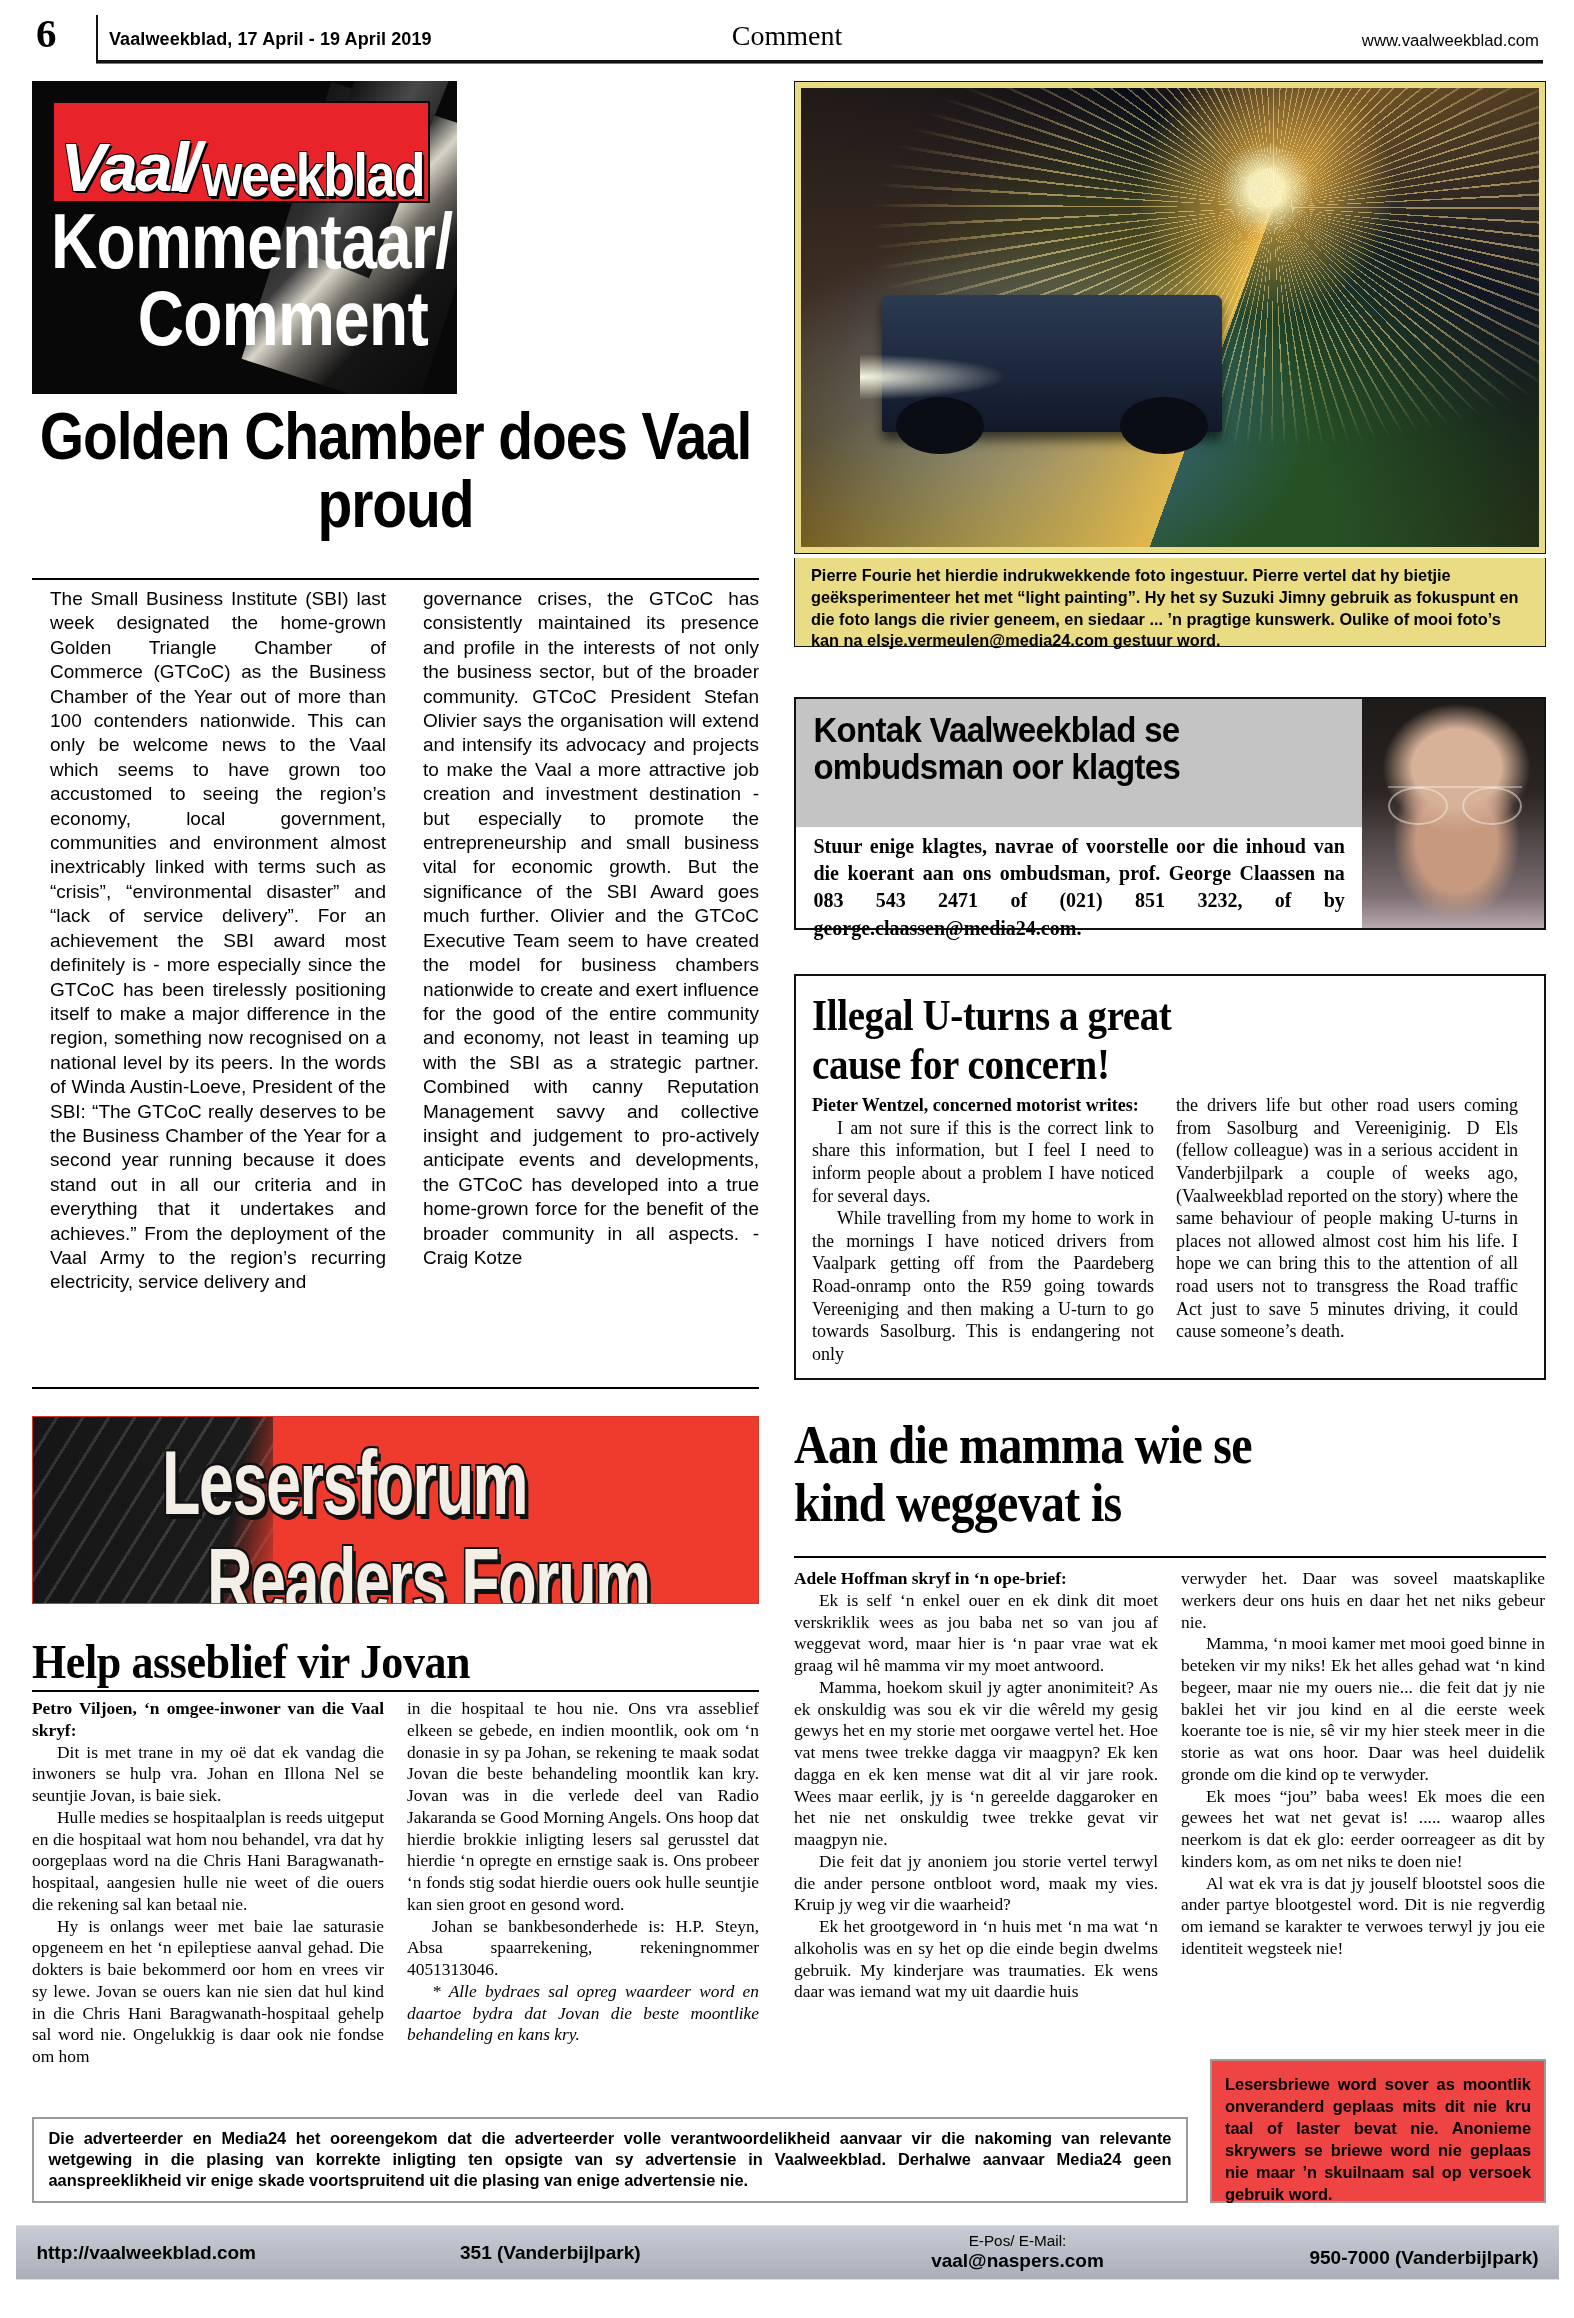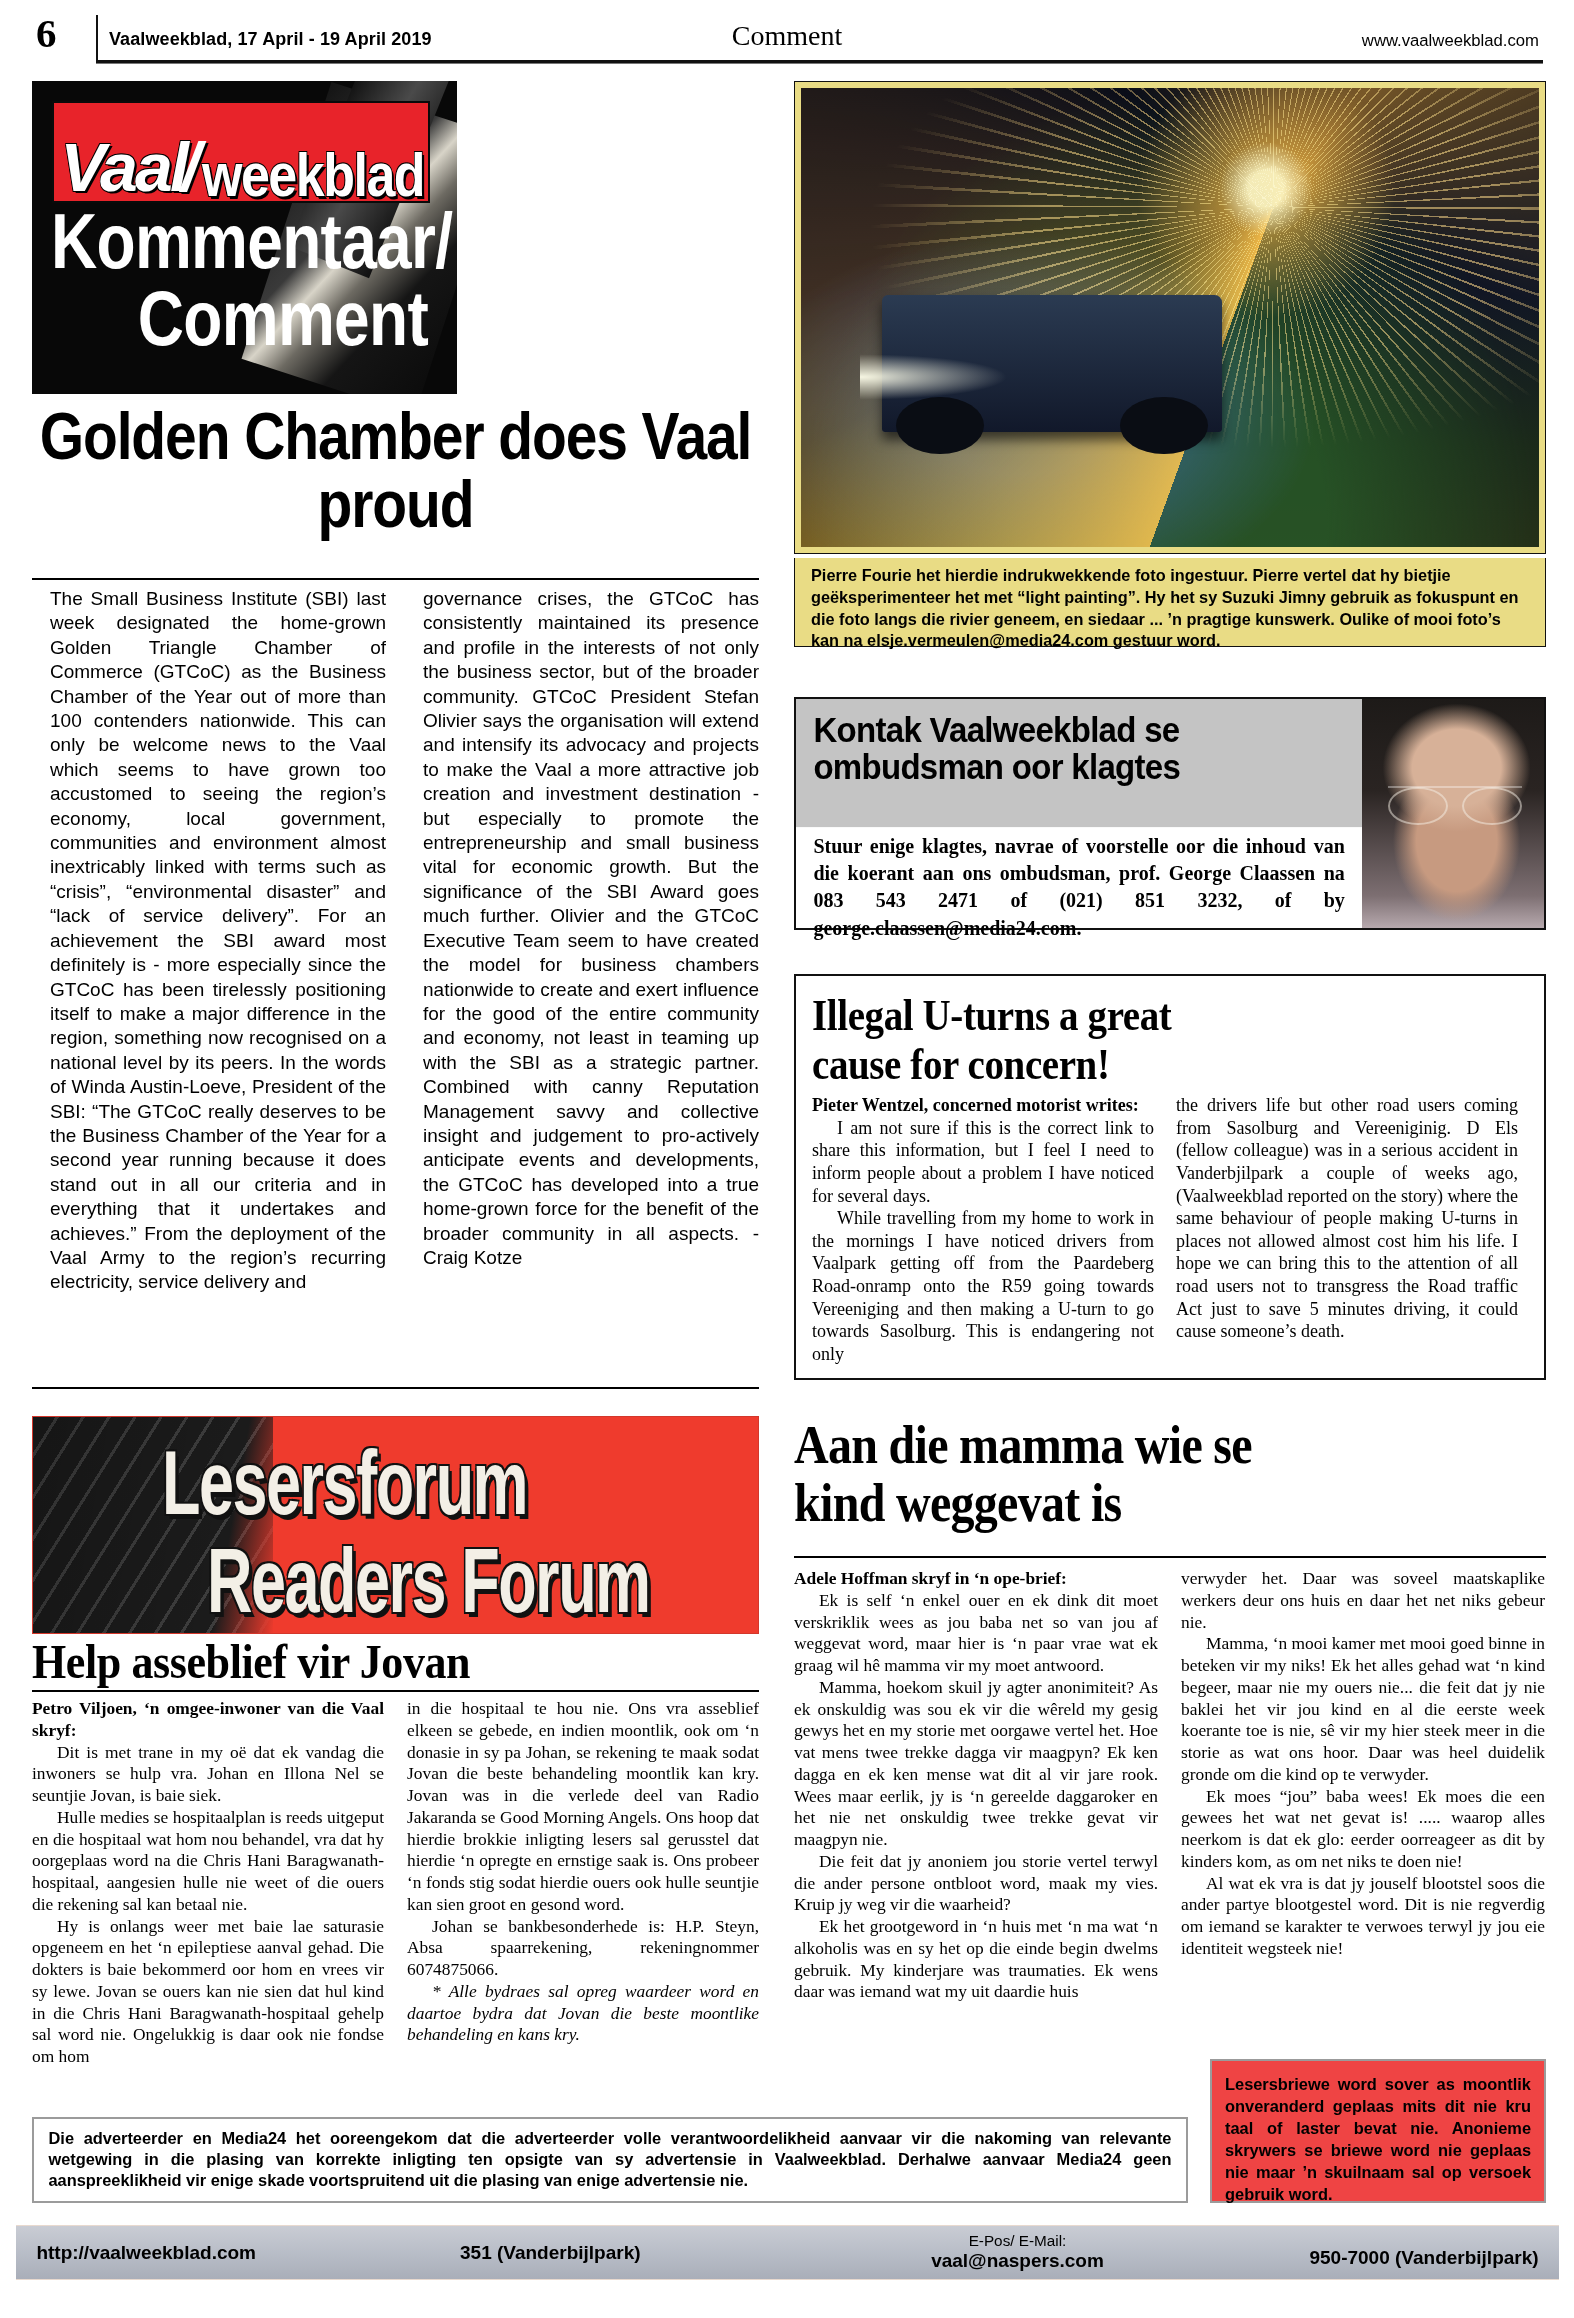--- a/index.html
+++ b/index.html
@@ -192,21 +192,21 @@
     width:342px;
     font-family:"Liberation Serif", serif;
     font-size:18px; line-height:1.255; text-align:justify;
     overflow:hidden;
   }
   .lede { font-weight:700; }
   .indent { text-indent:25px; }
 
   
   #forum-logo {
-    position:absolute; left:32px; top:1416px; width:727px; height:218px;
+    position:absolute; left:32px; top:1416px; width:727px; height:188px;
     background:#ef3b2d; overflow:hidden; border:0.7px solid #d3372b;
   }
   #forum-logo .keys {
     position:absolute; left:0; top:0; width:240px; height:218px;
     background:
       repeating-linear-gradient(122deg, #1b1b1b 0 19px, #3d3d3d 19px 22px),
       repeating-linear-gradient(32deg, rgba(0,0,0,.55) 0 22px, rgba(255,255,255,.08) 22px 25px),
       #222;
   }
   #forum-logo .keys:after{
@@ -371,21 +371,21 @@
 <div id="jovan-rule"></div>
 <div id="jovan-cols">
   <div class="col">
     <div class="lede">Petro Viljoen, ‘n omgee-inwoner van die Vaal skryf:</div>
     <div class="indent">Dit is met trane in my oë dat ek vandag die inwoners se hulp vra. Johan en Illona Nel se seuntjie Jovan, is baie siek.</div>
     <div class="indent">Hulle medies se hospitaalplan is reeds uitgeput en die hospitaal wat hom nou behandel, vra dat hy oorgeplaas word na die Chris Hani Baragwanath-hospitaal, aangesien hulle nie weet of die ouers die rekening sal kan betaal nie.</div>
     <div class="indent">Hy is onlangs weer met baie lae saturasie opgeneem en het ‘n epileptiese aanval gehad. Die dokters is baie bekommerd oor hom en vrees vir sy lewe. Jovan se ouers kan nie sien dat hul kind in die Chris Hani Baragwanath-hospitaal gehelp sal word nie. Ongelukkig is daar ook nie fondse om hom</div>
   </div>
   <div class="col">
     <div>in die hospitaal te hou nie. Ons vra asseblief elkeen se gebede, en indien moontlik, ook om ‘n donasie in sy pa Johan, se rekening te maak sodat Jovan die beste behandeling moontlik kan kry. Jovan was in die verlede deel van Radio Jakaranda se Good Morning Angels. Ons hoop dat hierdie brokkie inligting lesers sal gerusstel dat hierdie ‘n opregte en ernstige saak is. Ons probeer ‘n fonds stig sodat hierdie ouers ook hulle seuntjie kan sien groot en gesond word.</div>
-    <div class="indent">Johan se bankbesonderhede is: H.P. Steyn, Absa spaarrekening, rekeningnommer 6074875066.</div>
+    <div class="indent">Johan se bankbesonderhede is: H.P. Steyn, Absa spaarrekening, rekeningnommer 4051313046.</div>
     <div class="indent" style="font-style:italic">* Alle bydraes sal opreg waardeer word en daartoe bydra dat Jovan die beste moontlike behandeling en kans kry.</div>
   </div>
 </div>
 
 <div id="mamma-head">
   <span>Aan die mamma wie se</span><br>
   <span>kind weggevat is</span>
 </div>
 <div id="mamma-rule"></div>
 <div id="mamma-cols">

